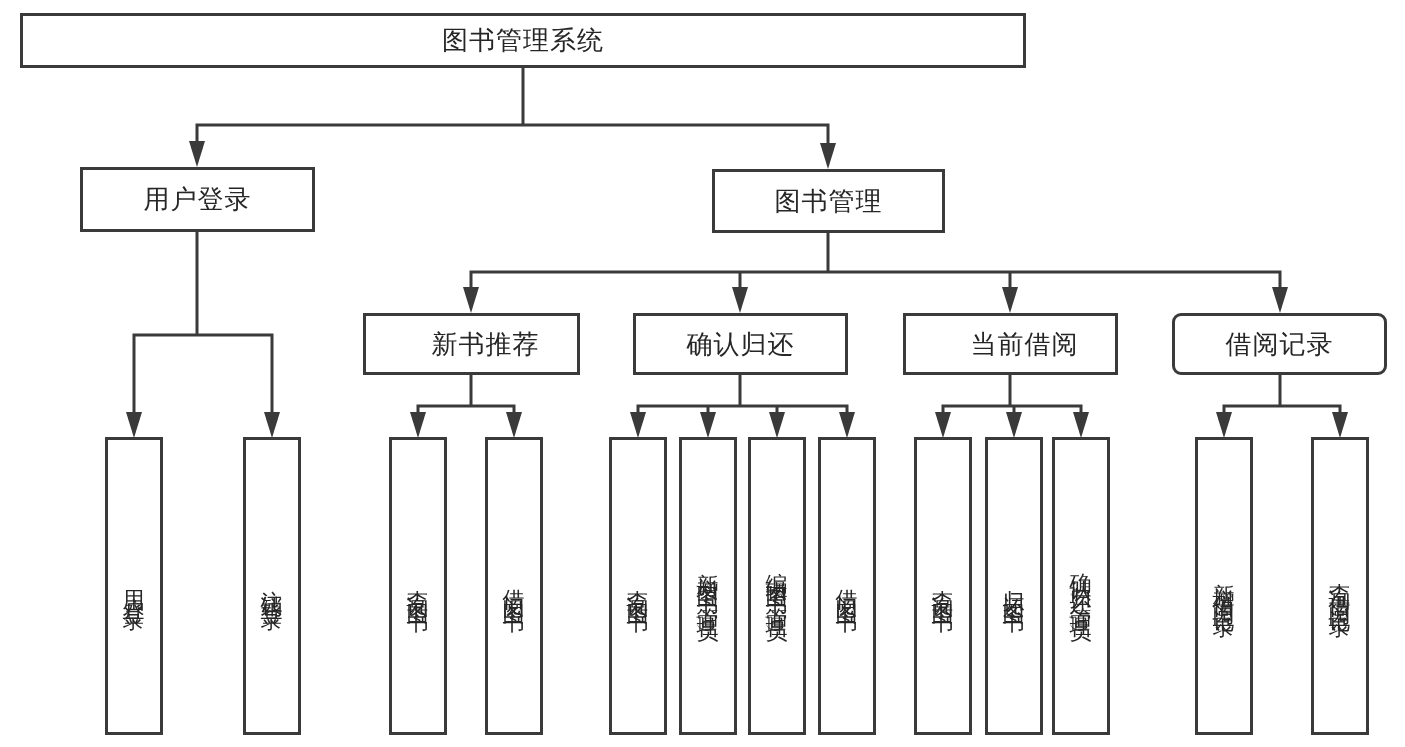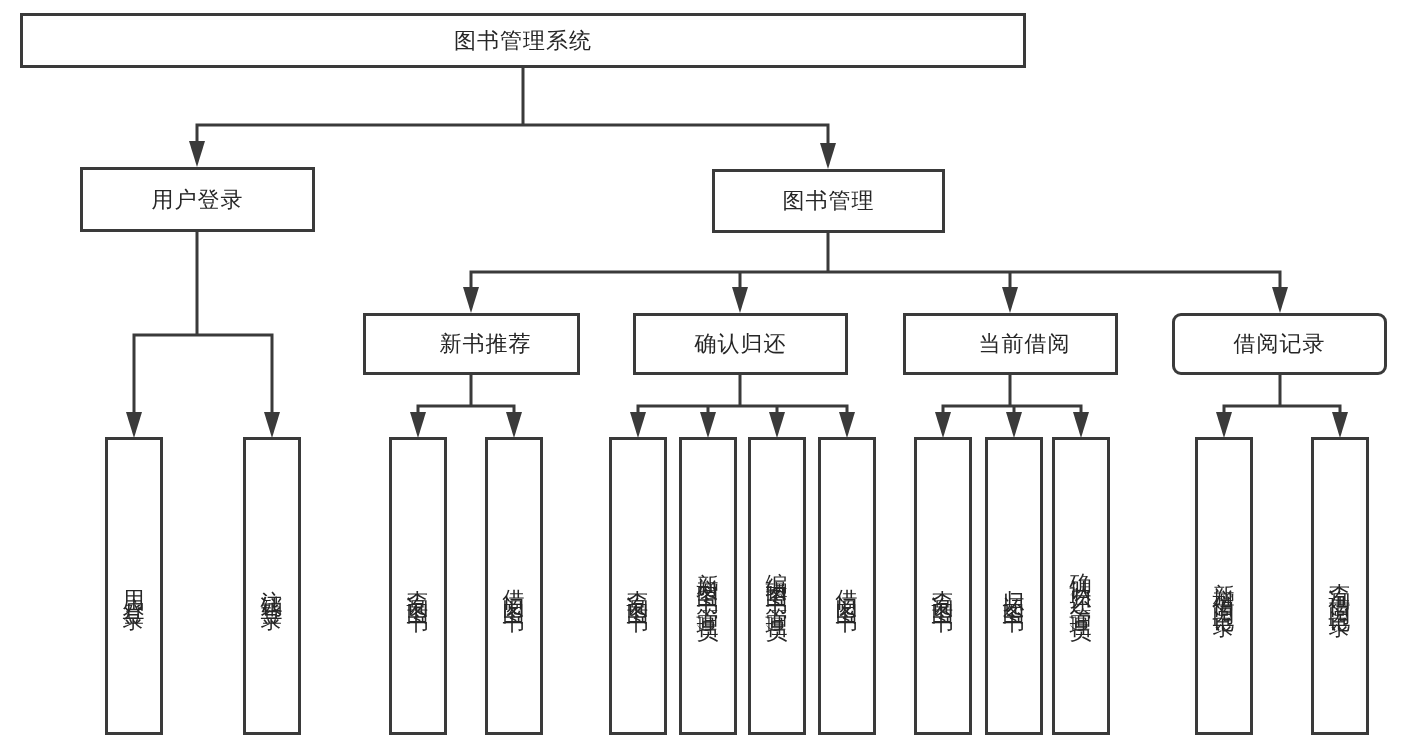--- a/index.html
+++ b/index.html
@@ -5,21 +5,21 @@
   html,body{margin:0;padding:0;background:#ffffff;}
   .canvas{
     position:relative;width:1405px;height:747px;background:#ffffff;
     font-family:"Liberation Sans",sans-serif;overflow:hidden;
   }
   svg.connectors{position:absolute;left:0;top:0;width:1405px;height:747px;}
   .box{
     position:absolute;background:#ffffff;border:3px solid #3a3a3a;
     box-sizing:border-box;display:flex;align-items:center;justify-content:center;
   }
-  .h-label{font-size:22px;color:#262626;letter-spacing:1px;white-space:nowrap;}
+  .h-label{font-size:26px;color:#262626;letter-spacing:1px;white-space:nowrap;}
   .leaf{top:437px;width:58px;height:298px;}
   .v-label{
     writing-mode:vertical-rl;text-orientation:mixed;
     font-size:22px;letter-spacing:7px;line-height:1.05;color:#262626;white-space:nowrap;
   }
   .l3{top:313px;height:62px;}
   .watermark{
     position:absolute;right:6px;bottom:4px;font-size:21px;color:#9b9b9b;
     letter-spacing:1px;white-space:nowrap;z-index:10;
     text-shadow:-2px 1px 0 rgba(230,60,45,0.45), 2px -1px 0 rgba(90,115,230,0.45);

